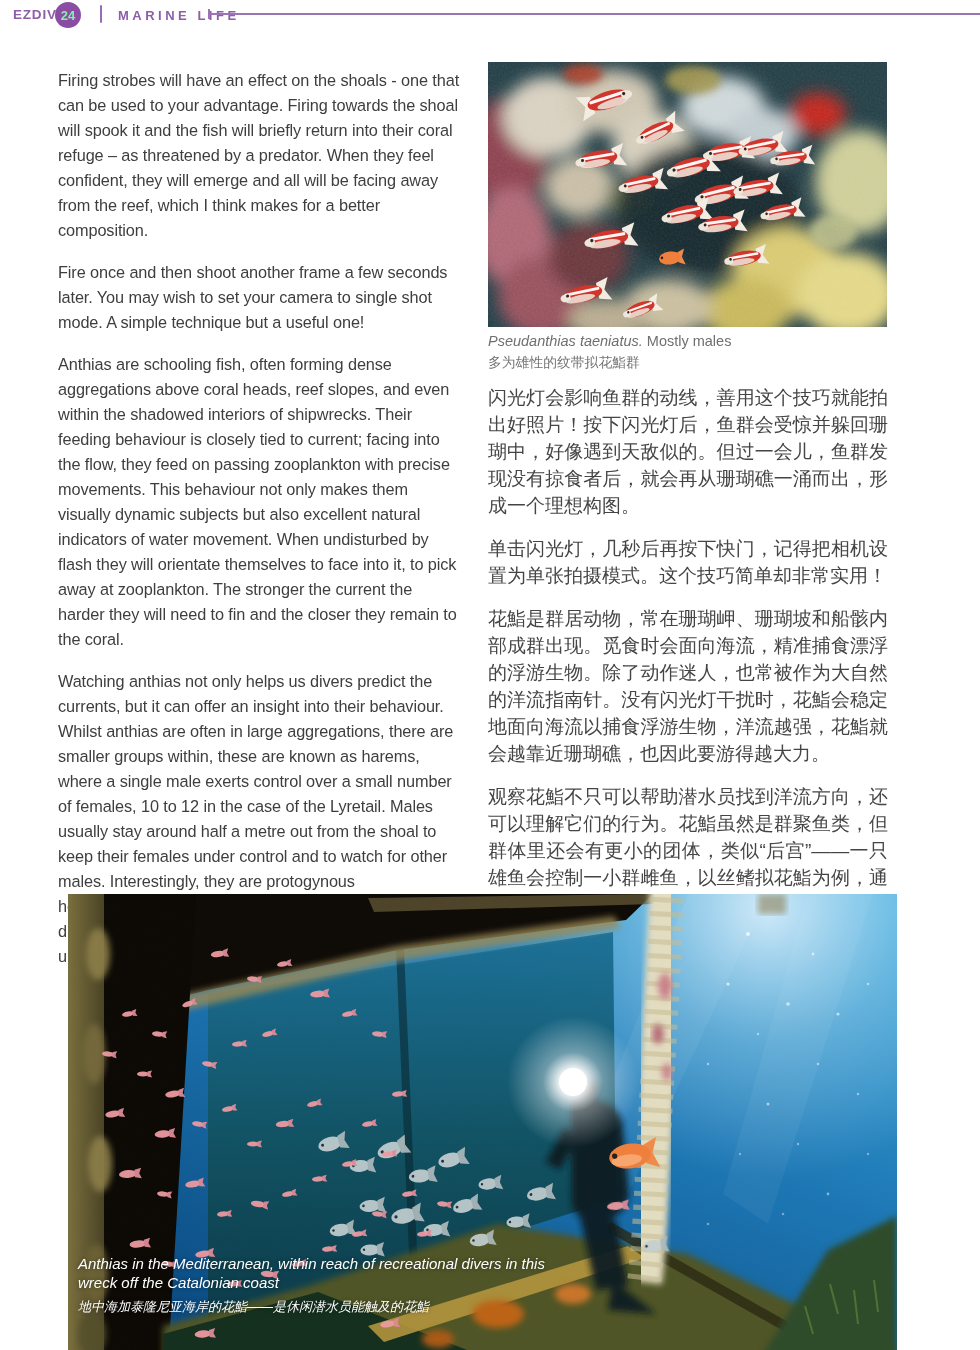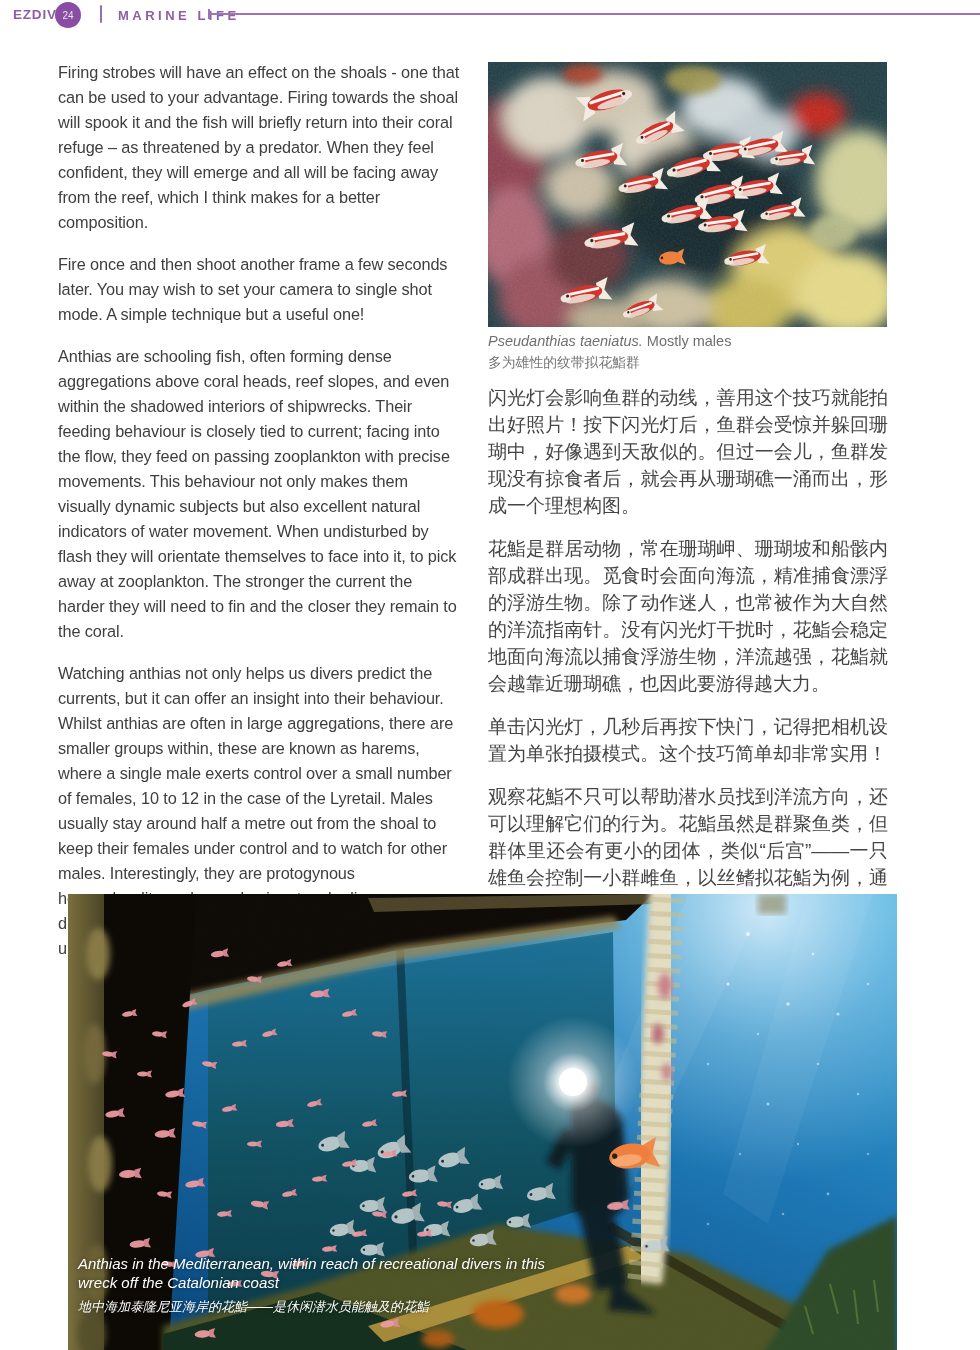--- a/index.html
+++ b/index.html
@@ -3,31 +3,31 @@
 <meta charset="utf-8">
 <style>
   html,body{margin:0;padding:0;background:#ffffff;}
   .page{position:relative;width:980px;height:1350px;background:#ffffff;overflow:hidden;
         font-family:"Liberation Sans","DejaVu Sans",sans-serif;}
   
   .hdr{position:absolute;left:0;top:0;width:100%;height:34px;}
   .hdr .brand{position:absolute;left:13px;top:7px;font-size:13.5px;font-weight:700;
               letter-spacing:.8px;color:#8d5fa7;}
   .hdr .badge{position:absolute;left:55px;top:2px;width:26px;height:26px;border-radius:50%;
-              background:#8a4da3;color:#e5e5e5;font-size:10px;font-weight:400;
+              background:#8a4da3;color:#86efac;font-size:13px;font-weight:700;
               display:flex;align-items:center;justify-content:center;}
   .hdr .vdiv{position:absolute;left:100px;top:5px;width:2px;height:18px;background:#9a6cb3;border-radius:1px;}
   .hdr .section{position:absolute;left:118px;top:8px;font-size:13px;font-weight:700;
                 letter-spacing:3.5px;color:#8d5fa7;}
   .hdr .rule{position:absolute;left:208px;right:0;top:13px;height:2px;background:#9c73b5;}
   .hdr .rulecap{position:absolute;left:208px;top:9px;width:2px;height:10px;background:#9c73b5;}
   
   .col-en{position:absolute;left:58px;top:52px;width:404px;font-size:16.3px;line-height:25px;
           color:#3e3e3e;letter-spacing:-0.1px;}
-  .col-en p{margin:8px 0 17px 0;}
+  .col-en p{margin:16px 0 17px 0;}
   
   .photo-top{position:absolute;left:488px;top:62px;width:399px;height:265px;margin:0;padding:0;}
   .photo-top svg{display:block;}
   .cap{position:absolute;left:488px;top:331px;width:399px;font-size:14.5px;line-height:20px;color:#6f6f6f;}
   .cap em{font-style:italic;color:#6f6f6f;}
   .cap .cap-cn{color:#737373;font-size:13.8px;margin-top:2px;}
   
   .col-cn{position:absolute;left:488px;top:384px;width:400px;font-size:19px;line-height:27px;
           color:#454545;text-align:justify;}
   .col-cn p{margin:0 0 16px 0;}
@@ -139,22 +139,22 @@
     </svg>
   </figure>
 
   <div class="cap">
     <div><em>Pseudanthias taeniatus.</em><span> Mostly males</span></div>
     <div class="cap-cn">多为雄性的纹带拟花鮨群</div>
   </div>
 
   <section class="col-cn">
     <p>闪光灯会影响鱼群的动线，善用这个技巧就能拍出好照片！按下闪光灯后，鱼群会受惊并躲回珊瑚中，好像遇到天敌似的。但过一会儿，鱼群发现没有掠食者后，就会再从珊瑚礁一涌而出，形成一个理想构图。</p>
+    <p>单击闪光灯，几秒后再按下快门，记得把相机设置为单张拍摄模式。这个技巧简单却非常实用！</p>
     <p>花鮨是群居动物，常在珊瑚岬、珊瑚坡和船骸内部成群出现。觅食时会面向海流，精准捕食漂浮的浮游生物。除了动作迷人，也常被作为大自然的洋流指南针。没有闪光灯干扰时，花鮨会稳定地面向海流以捕食浮游生物，洋流越强，花鮨就会越靠近珊瑚礁，也因此要游得越大力。</p>
-    <p>单击闪光灯，几秒后再按下快门，记得把相机设置为单张拍摄模式。这个技巧简单却非常实用！</p>
     <p>观察花鮨不只可以帮助潜水员找到洋流方向，还可以理解它们的行为。花鮨虽然是群聚鱼类，但群体里还会有更小的团体，类似“后宫”——一只雄鱼会控制一小群雌鱼，以丝鳍拟花鮨为例，通常是 10 到 12 只。雄鱼会离鱼群约半米远，既可以监视雌鱼，又可以驱赶其他雄鱼。有趣的是，花鮨是雌雄同体，若雄鱼死亡或消失，体型最大、地位最高的雌鱼就会转变为雄性并接管整个小鱼群。</p>
   </section>
 
   <figure class="photo-bottom">
     <svg width="829" height="468" viewBox="0 0 829 468">
       <defs>
         <linearGradient id="water" x1="0.95" y1="0" x2="0.25" y2="1">
           <stop offset="0" stop-color="#3fa9dc"></stop>
           <stop offset="0.45" stop-color="#1d77b4"></stop>
           <stop offset="1" stop-color="#0b4a80"></stop>

